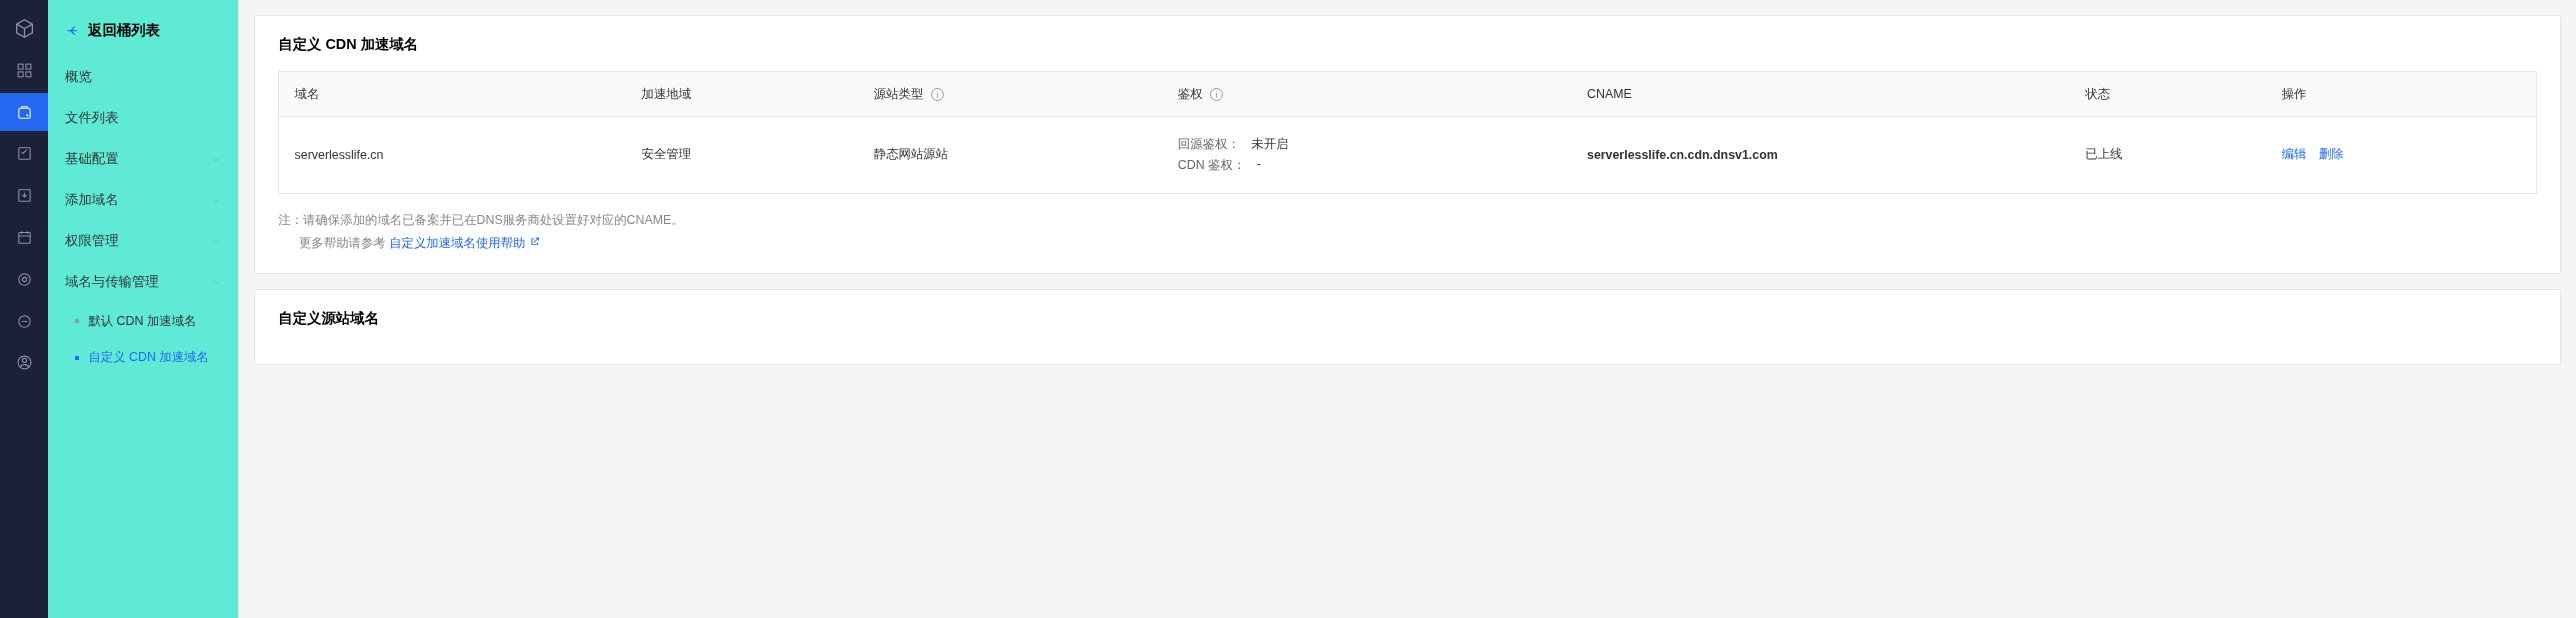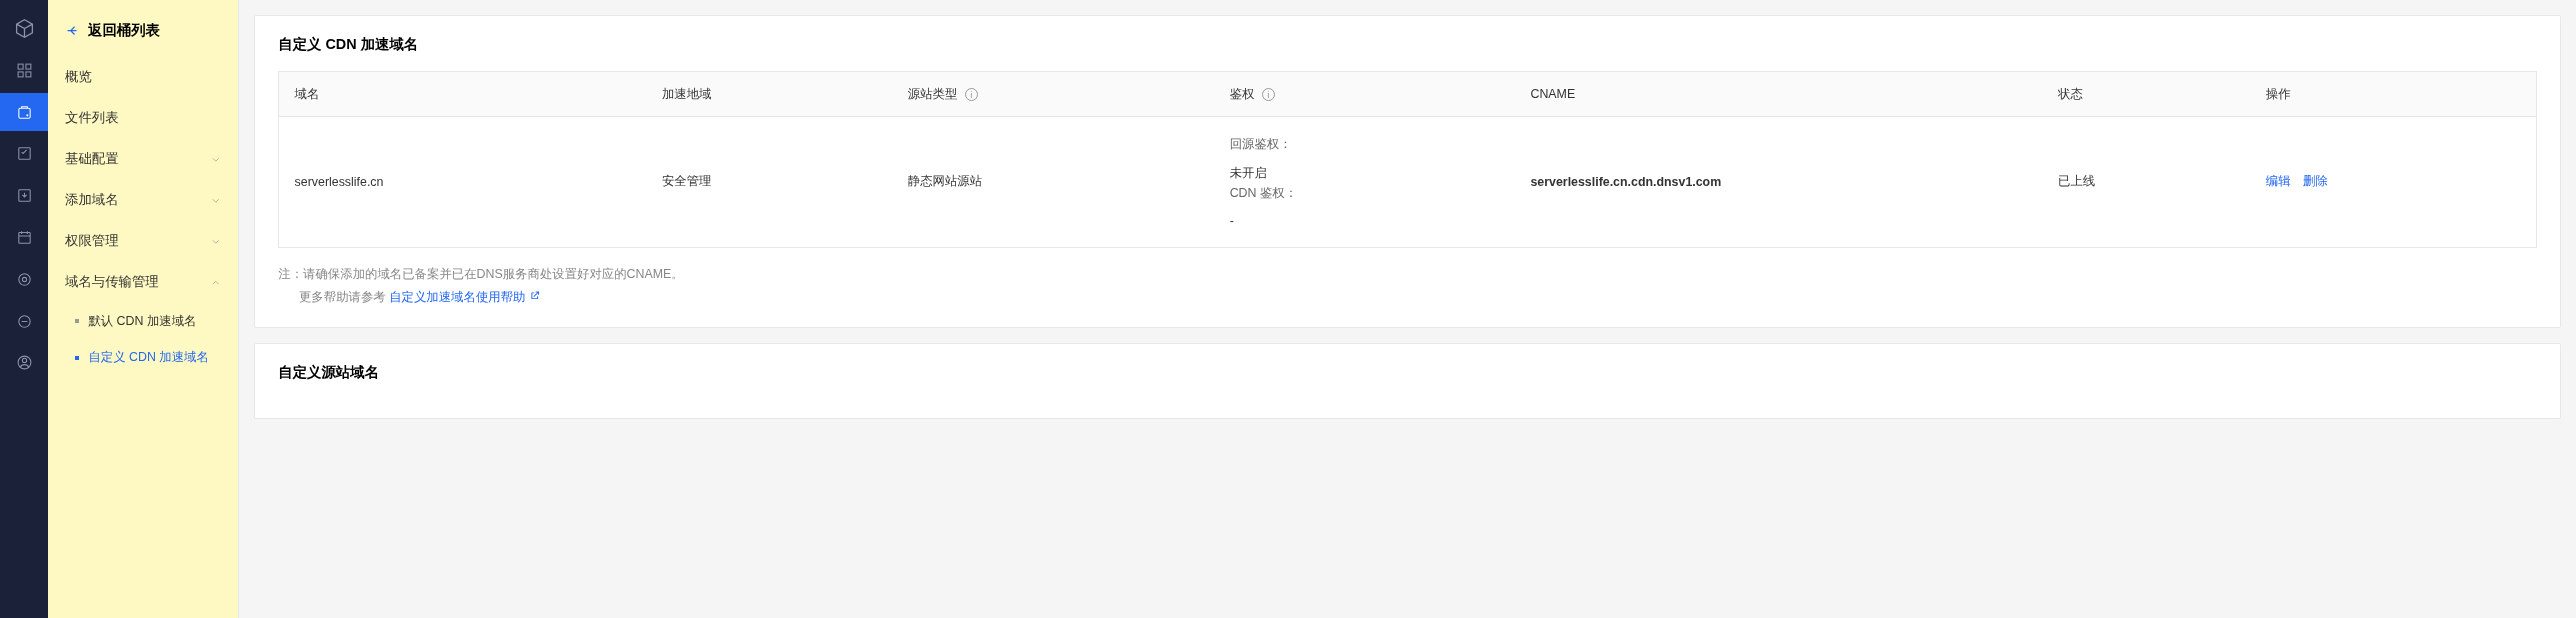--- a/index.html
+++ b/index.html
@@ -6,41 +6,41 @@
     body { font-family: -apple-system, BlinkMacSystemFont, "PingFang SC", "Microsoft YaHei", sans-serif; font-size: 13.4px; color: #333; background: #f5f5f5; }
     .app { display: flex; height: 100vh; }
     
     .nav-rail { width: 48px; background: #1a2138; display: flex; flex-direction: column; align-items: center; padding-top: 9.6px; gap: 3.8px; }
     .nav-rail-item { width: 48px; height: 38px; display: flex; align-items: center; justify-content: center; cursor: pointer; }
     .nav-rail-item.active { background: #2468f2; }
     .nav-rail-item svg { width: 17px; height: 17px; fill: none; stroke: #8a94a8; stroke-width: 1.5; }
     .nav-rail-item.active svg { stroke: #fff; }
     .nav-rail-item:first-child svg { width: 21px; height: 21px; }
     
-    .sidebar { width: 191px; background: #fef9c3; border-right: 1px solid #e7e7e7; padding-top: 15.3px; }
+    .sidebar { width: 191px; background: #5eead4; border-right: 1px solid #e7e7e7; padding-top: 15.3px; }
     .back-link { display: flex; align-items: center; gap: 7.7px; padding: 5.7px 17px 17px 17px; cursor: pointer; font-size: 14.4px; font-weight: 600; color: #000; }
     .back-link svg { width: 15.3px; height: 15.3px; stroke: #2468f2; stroke-width: 2; fill: none; }
     .sidebar-menu { list-style: none; }
     .sidebar-item { display: flex; align-items: center; justify-content: space-between; padding: 11.5px 17px; cursor: pointer; font-size: 13.4px; color: #333; }
     .sidebar-item .chevron { width: 11.5px; height: 11.5px; stroke: #999; stroke-width: 1.5; fill: none; }
     .sidebar-sub { list-style: none; }
     .sidebar-sub-item { display: flex; align-items: flex-start; gap: 9.6px; padding: 9.6px 17px 9.6px 27px; cursor: pointer; font-size: 12.4px; color: #333; line-height: 1.4; }
     .sidebar-sub-item .dot { width: 3.8px; height: 3.8px; background: #999; margin-top: 6.7px; flex-shrink: 0; }
     .sidebar-sub-item.active { color: #2468f2; }
     .sidebar-sub-item.active .dot { background: #2468f2; }
     
     .main { flex: 1; padding: 15.3px; overflow-y: auto; }
     .panel { background: #fff; border: 1px solid #e7e7e7; padding: 19px 23px; margin-bottom: 15.3px; border-radius: 1.9px; }
     .panel-title { font-size: 14.4px; font-weight: 600; margin-bottom: 17px; color: #000; }
     
     .table { width: 100%; border: 1px solid #e7e7e7; border-collapse: collapse; }
     .table th { text-align: left; font-weight: 400; color: #333; padding: 13.4px 15.3px; background: #fafafa; border-bottom: 1px solid #e7e7e7; font-size: 12.4px; }
     .table td { padding: 19px 15.3px; border-bottom: 1px solid #e7e7e7; font-size: 12.4px; color: #333; vertical-align: middle; }
     .table .info-icon { display: inline-flex; width: 13.4px; height: 13.4px; border: 1px solid #999; border-radius: 50%; align-items: center; justify-content: center; font-size: 9.6px; color: #999; margin-left: 3.8px; font-style: normal; }
-    .kv-row { display: flex; gap: 11.5px; margin-bottom: 3.8px; font-size: 12.4px; flex-direction: column; }
+    .kv-row { display: flex; gap: 11.5px; margin-bottom: 3.8px; font-size: 12.4px; }
     .kv-row:last-child { margin-bottom: 0; }
     .kv-key { color: #666; }
     .kv-val { color: #333; }
     .action-link { color: #2468f2; cursor: pointer; margin-right: 9px; }
     .action-link:last-child { margin-right: 0; }
     
     .add-row td { text-align: center; padding: 15.3px; }
     .add-link { color: #2468f2; cursor: pointer; }
     
     .note { margin-top: 15.3px; font-size: 12.4px; color: #888; line-height: 1.8; }

